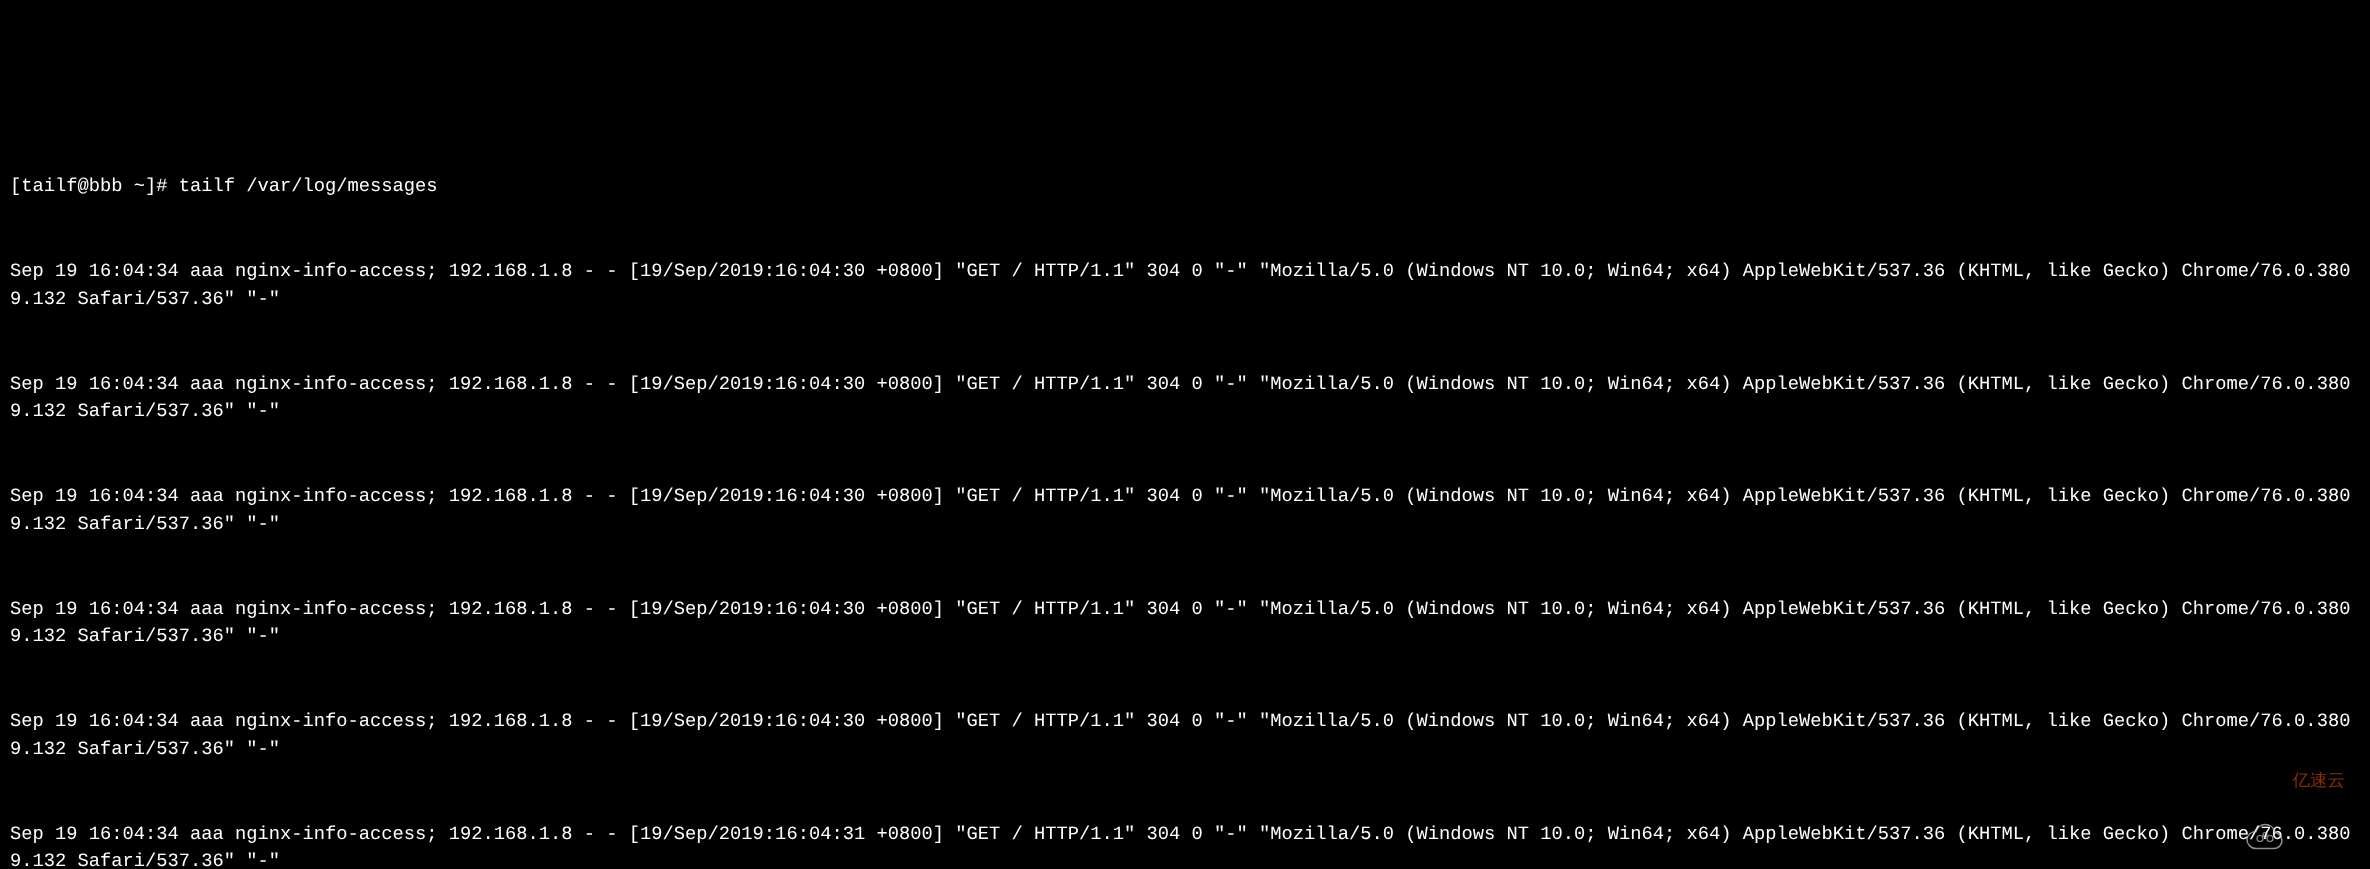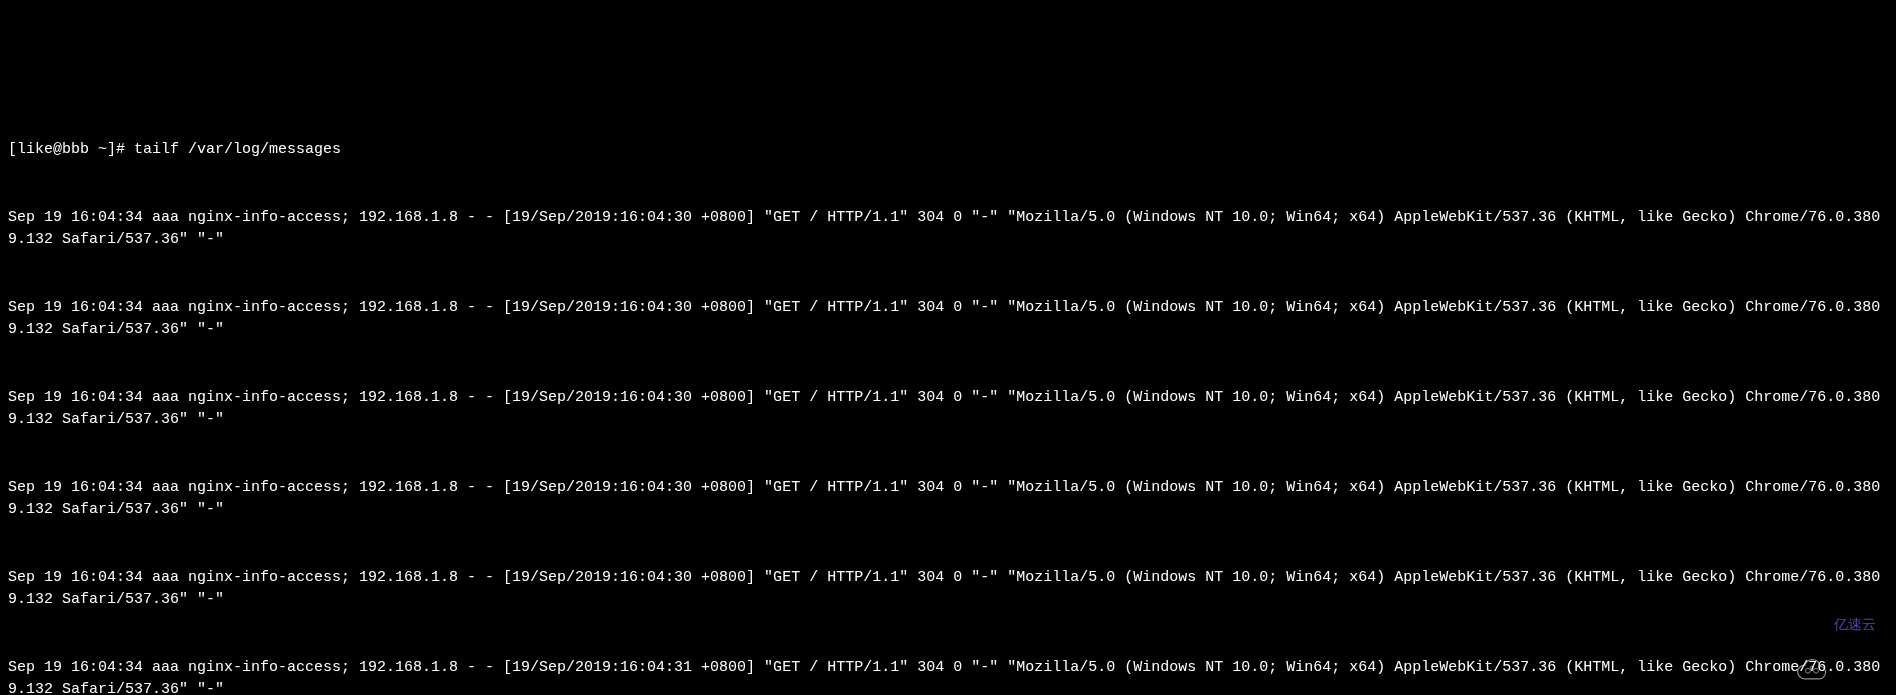--- a/index.html
+++ b/index.html
@@ -35,31 +35,31 @@
       display: flex;
       align-items: center;
       gap: 6px;
     }
     .watermark-icon {
       width: 32px;
       height: 22px;
     }
     .watermark-text {
       font-size: 14px;
-      color: #8b5cf6;
+      color: #c2410c;
       font-family: sans-serif;
     }
   </style>
 </head>
 <body>
 
 
 
 <div class="terminal-output">
-  <div class="log-line">[like@bbb ~]# tailf /var/log/messages</div>
+  <div class="log-line">[tailf@bbb ~]# tailf /var/log/messages</div>
   <div class="log-line">Sep 19 16:04:34 aaa nginx-info-access; 192.168.1.8 - - [19/Sep/2019:16:04:30 +0800] "GET / HTTP/1.1" 304 0 "-" "Mozilla/5.0 (Windows NT 10.0; Win64; x64) AppleWebKit/537.36 (KHTML, like Gecko) Chrome/76.0.3809.132 Safari/537.36" "-"</div>
   <div class="log-line">Sep 19 16:04:34 aaa nginx-info-access; 192.168.1.8 - - [19/Sep/2019:16:04:30 +0800] "GET / HTTP/1.1" 304 0 "-" "Mozilla/5.0 (Windows NT 10.0; Win64; x64) AppleWebKit/537.36 (KHTML, like Gecko) Chrome/76.0.3809.132 Safari/537.36" "-"</div>
   <div class="log-line">Sep 19 16:04:34 aaa nginx-info-access; 192.168.1.8 - - [19/Sep/2019:16:04:30 +0800] "GET / HTTP/1.1" 304 0 "-" "Mozilla/5.0 (Windows NT 10.0; Win64; x64) AppleWebKit/537.36 (KHTML, like Gecko) Chrome/76.0.3809.132 Safari/537.36" "-"</div>
   <div class="log-line">Sep 19 16:04:34 aaa nginx-info-access; 192.168.1.8 - - [19/Sep/2019:16:04:30 +0800] "GET / HTTP/1.1" 304 0 "-" "Mozilla/5.0 (Windows NT 10.0; Win64; x64) AppleWebKit/537.36 (KHTML, like Gecko) Chrome/76.0.3809.132 Safari/537.36" "-"</div>
   <div class="log-line">Sep 19 16:04:34 aaa nginx-info-access; 192.168.1.8 - - [19/Sep/2019:16:04:30 +0800] "GET / HTTP/1.1" 304 0 "-" "Mozilla/5.0 (Windows NT 10.0; Win64; x64) AppleWebKit/537.36 (KHTML, like Gecko) Chrome/76.0.3809.132 Safari/537.36" "-"</div>
   <div class="log-line">Sep 19 16:04:34 aaa nginx-info-access; 192.168.1.8 - - [19/Sep/2019:16:04:31 +0800] "GET / HTTP/1.1" 304 0 "-" "Mozilla/5.0 (Windows NT 10.0; Win64; x64) AppleWebKit/537.36 (KHTML, like Gecko) Chrome/76.0.3809.132 Safari/537.36" "-"</div>
   
   
   
   

